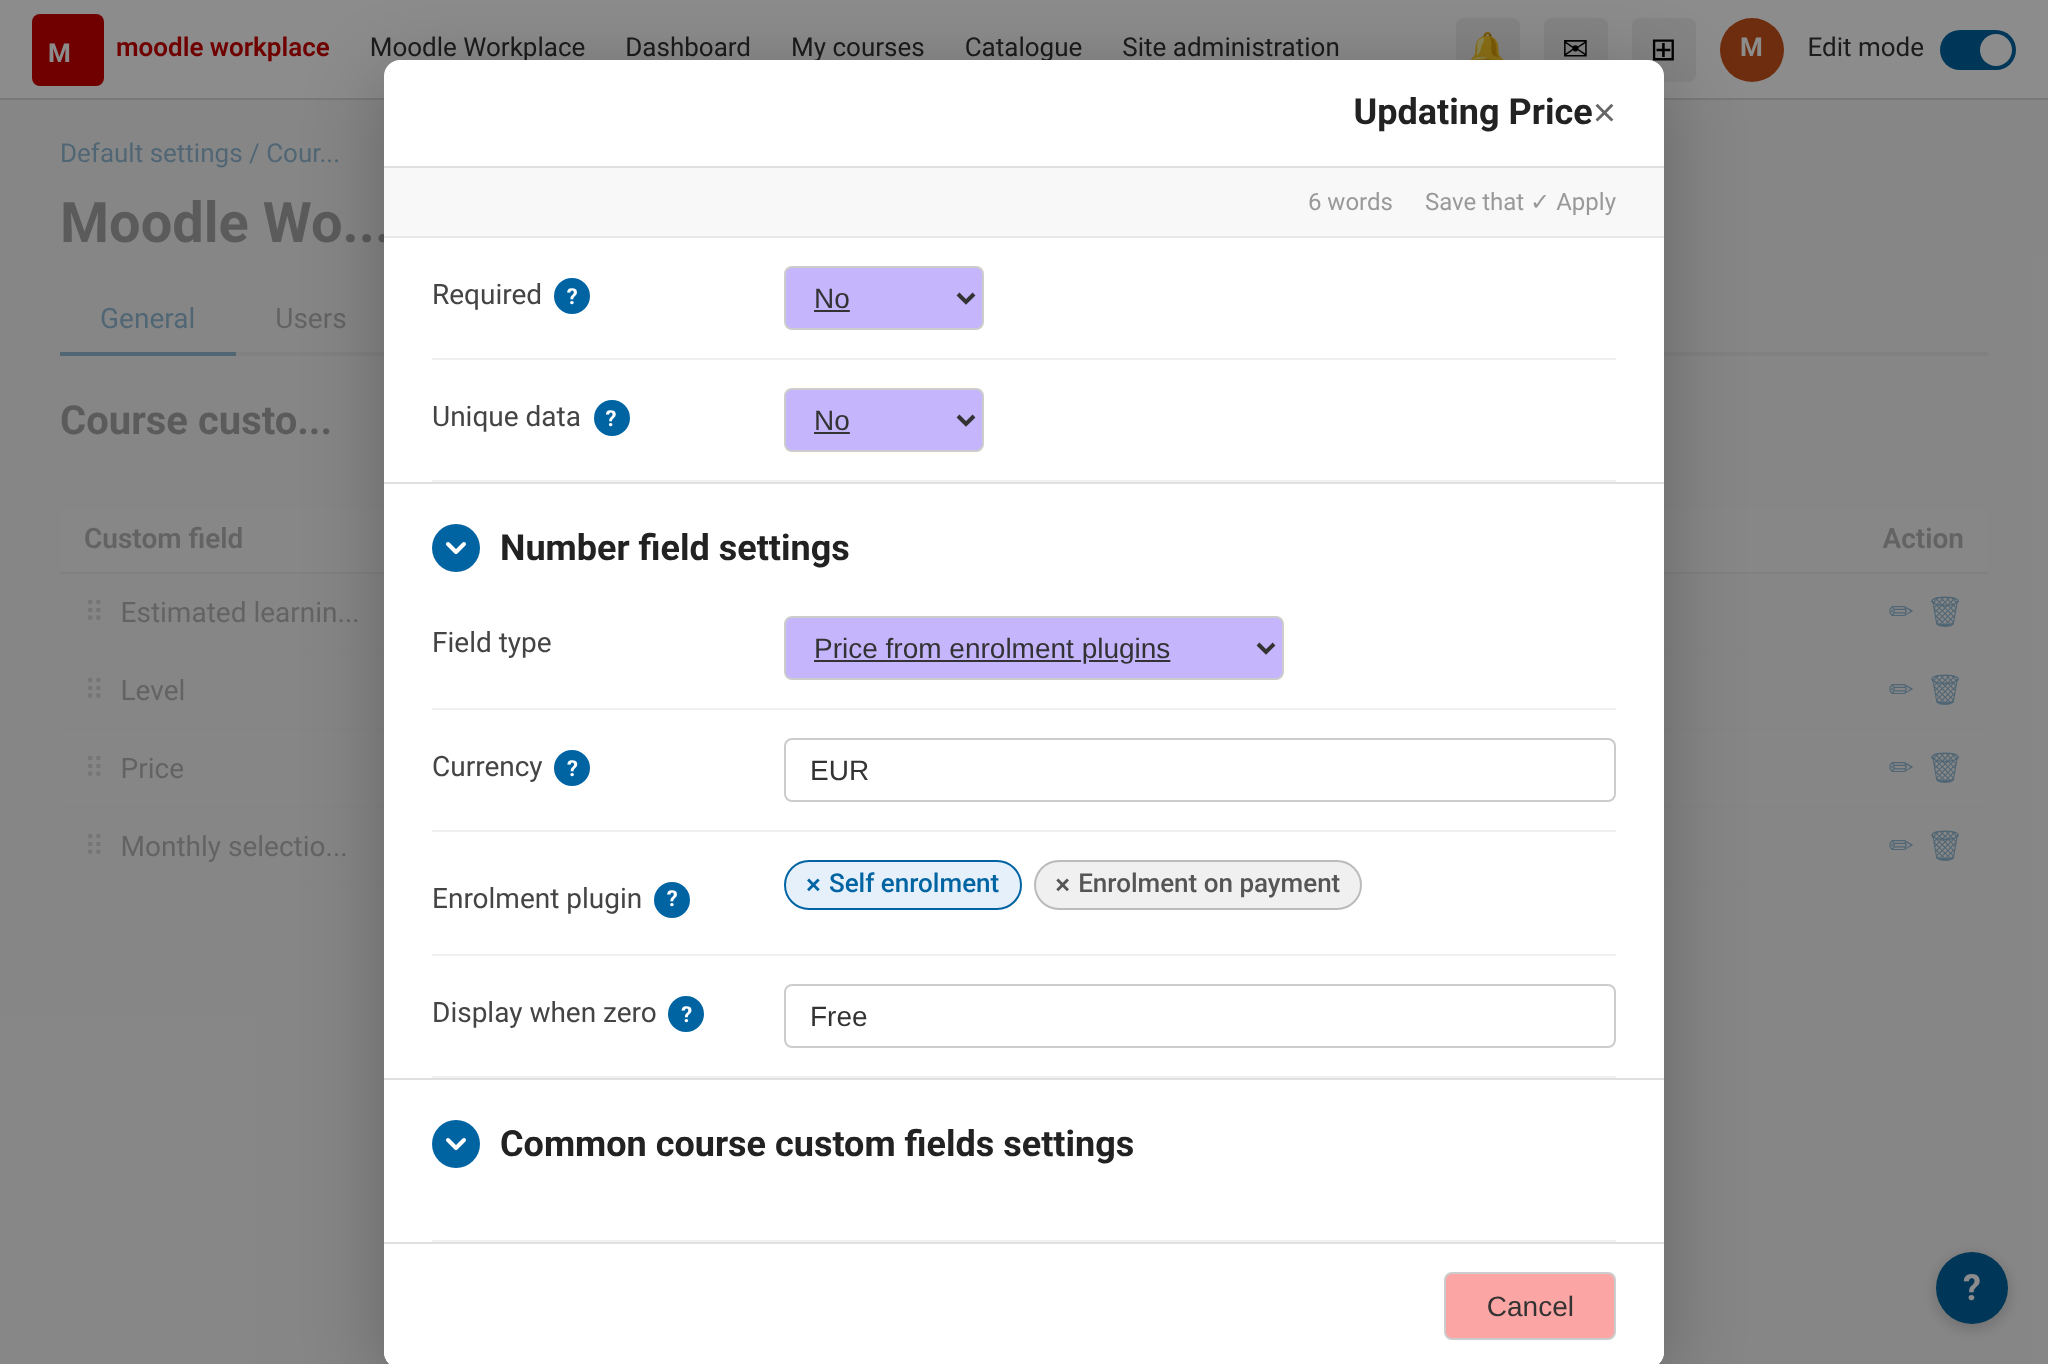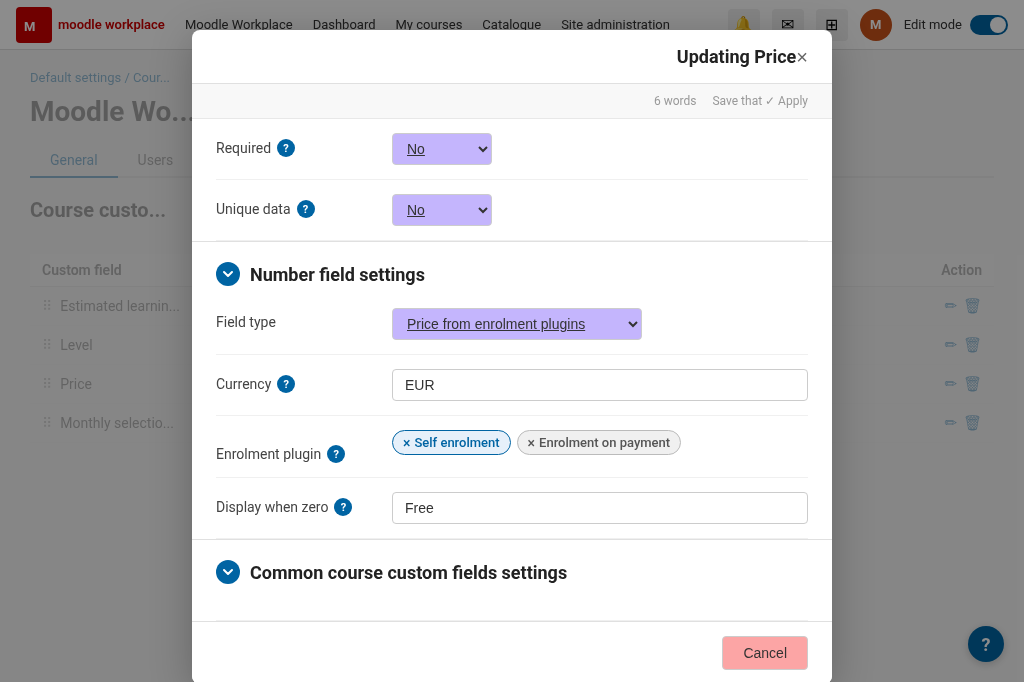--- a/index.html
+++ b/index.html
@@ -643,21 +643,21 @@
       </div>
       <div class="form-row">
         <div class="form-label">
           <span>Currency</span>
           <span class="help-icon">?</span>
         </div>
         <div class="form-control-wrap">
           <input class="form-input" type="text" value="EUR" style="">
         </div>
       </div>
-      <div class="form-row" style="align-items:flex-end;">
+      <div class="form-row" style="align-items:center;">
         <div class="form-label">
           <span>Enrolment plugin</span>
           <span class="help-icon">?</span>
         </div>
         <div class="form-control-wrap">
           <div class="tags-wrap">
             <span class="tag tag-blue">
               <span class="tag-x">×</span>
               <span>Self enrolment</span>
             </span>

